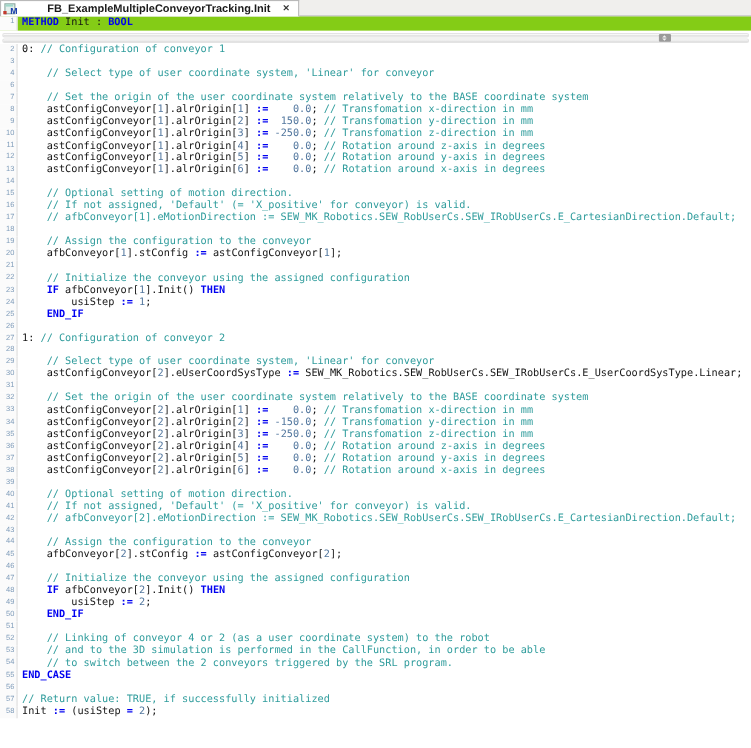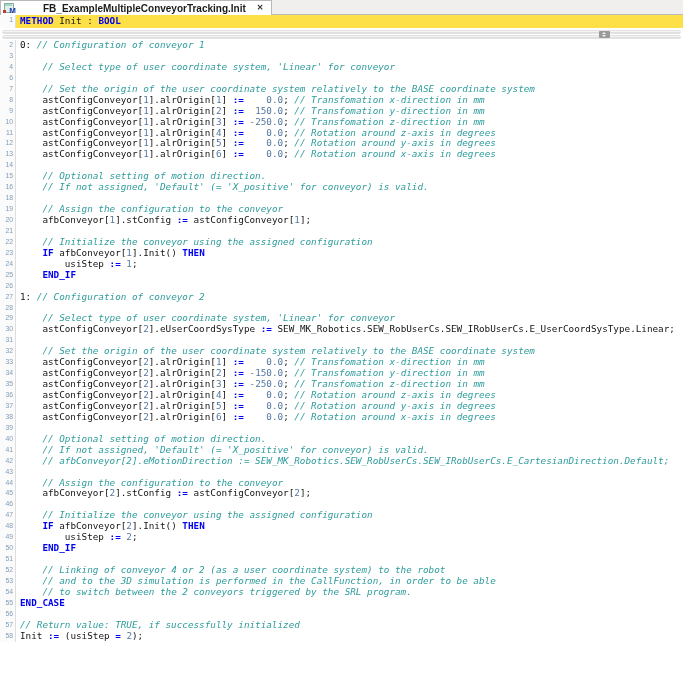--- a/index.html
+++ b/index.html
@@ -6,33 +6,33 @@
   body{width:683px;height:680px;overflow:hidden;background:#ffffff;font-family:"Liberation Sans",sans-serif;}
   .tabbar{height:14px;background:#f0efed;border-bottom:1px solid #b9b9b9;display:flex;align-items:stretch;}
   .tab{display:flex;align-items:center;background:#ffffff;border:1px solid #b9b9b9;border-bottom:none;margin-bottom:-1px;padding:0 7px 0 2px;gap:3px;}
   .tab-title{font-size:10px;font-weight:bold;color:#1b1b1b;white-space:nowrap;padding-left:24px;}
   .tab-close{font-size:8px;color:#333;margin-left:8px;line-height:1;cursor:pointer;font-weight:bold;}
   .micon{position:relative;width:13px;height:12px;flex:0 0 13px;}
   .micon .box{position:absolute;left:1px;top:1px;width:8px;height:8px;background:#e3efec;border:1px solid #8fa9a2;}
   .micon .top{position:absolute;left:2px;top:2px;width:7px;height:2px;background:#9fd8c8;}
   .micon .m{position:absolute;right:0;bottom:-1px;font-size:8px;font-weight:bold;color:#1b3fae;line-height:1;}
   .micon .dot{position:absolute;left:0;bottom:1px;width:3px;height:3px;background:#c23b2e;}
-  .decl{background:#fde047;}
+  .decl{background:#84cc16;}
   .decl .row{height:13px;line-height:12px;}
   .splitter{position:relative;height:12px;background:#fff;padding-top:1px;box-sizing:border-box;}
   .sbar{height:4px;margin:1px 2px 0 2px;border-radius:2px;background:linear-gradient(#fefefe,#d5d5d5);border:1px solid #e3e3e3;box-sizing:border-box;}
   .scollapse{position:absolute;left:599px;top:3px;width:11px;height:7px;background:#9a9a9a;border-radius:1px;cursor:pointer;}
   .scollapse .tri-up{position:absolute;left:3px;top:1px;width:0;height:0;border-left:2.5px solid transparent;border-right:2.5px solid transparent;border-bottom:2.5px solid #f2f2f2;}
   .scollapse .tri-down{position:absolute;left:3px;bottom:1px;width:0;height:0;border-left:2.5px solid transparent;border-right:2.5px solid transparent;border-top:2.5px solid #f2f2f2;}
   .code{background:#fff;}
   .row{display:flex;height:10.95px;line-height:10.95px;font-family:"DejaVu Sans Mono",monospace;font-size:9.3px;white-space:pre;}
   .ln{flex:0 0 13px;text-align:right;padding-right:2px;font-family:"Liberation Sans",sans-serif;font-size:6.8px;line-height:9.5px;color:#7f9cba;border-right:1px solid #dedede;background:#fbfbfb;box-sizing:content-box;}
   .lt{padding-left:4px;}
   .tok-k{color:#0000f0;font-weight:bold;}
-  .tok-c{color:#2f9c9c;font-style:italic;}
+  .tok-c{color:#2f9c9c;}
   .tok-n{color:#54789f;}
   .tok-p{color:#141414;}
 </style>
 </head>
 <body>
 
 <div>
 
   <div class="tabbar">
     <div class="tab">
@@ -68,20 +68,21 @@
       <div class="row"><div class="ln">7</div><div class="lt"><span class="tok-p">    </span><span class="tok-c">// Set the origin of the user coordinate system relatively to the BASE coordinate system</span></div></div>
       <div class="row"><div class="ln">8</div><div class="lt"><span class="tok-p">    astConfigConveyor[</span><span class="tok-n">1</span><span class="tok-p">].alrOrigin[</span><span class="tok-n">1</span><span class="tok-p">] </span><span class="tok-k">:=</span><span class="tok-n">    0.0</span><span class="tok-p">; </span><span class="tok-c">// Transfomation x-direction in mm</span></div></div>
       <div class="row"><div class="ln">9</div><div class="lt"><span class="tok-p">    astConfigConveyor[</span><span class="tok-n">1</span><span class="tok-p">].alrOrigin[</span><span class="tok-n">2</span><span class="tok-p">] </span><span class="tok-k">:=</span><span class="tok-n">  150.0</span><span class="tok-p">; </span><span class="tok-c">// Transfomation y-direction in mm</span></div></div>
       <div class="row"><div class="ln">10</div><div class="lt"><span class="tok-p">    astConfigConveyor[</span><span class="tok-n">1</span><span class="tok-p">].alrOrigin[</span><span class="tok-n">3</span><span class="tok-p">] </span><span class="tok-k">:=</span><span class="tok-n"> -250.0</span><span class="tok-p">; </span><span class="tok-c">// Transfomation z-direction in mm</span></div></div>
       <div class="row"><div class="ln">11</div><div class="lt"><span class="tok-p">    astConfigConveyor[</span><span class="tok-n">1</span><span class="tok-p">].alrOrigin[</span><span class="tok-n">4</span><span class="tok-p">] </span><span class="tok-k">:=</span><span class="tok-n">    0.0</span><span class="tok-p">; </span><span class="tok-c">// Rotation around z-axis in degrees</span></div></div>
       <div class="row"><div class="ln">12</div><div class="lt"><span class="tok-p">    astConfigConveyor[</span><span class="tok-n">1</span><span class="tok-p">].alrOrigin[</span><span class="tok-n">5</span><span class="tok-p">] </span><span class="tok-k">:=</span><span class="tok-n">    0.0</span><span class="tok-p">; </span><span class="tok-c">// Rotation around y-axis in degrees</span></div></div>
       <div class="row"><div class="ln">13</div><div class="lt"><span class="tok-p">    astConfigConveyor[</span><span class="tok-n">1</span><span class="tok-p">].alrOrigin[</span><span class="tok-n">6</span><span class="tok-p">] </span><span class="tok-k">:=</span><span class="tok-n">    0.0</span><span class="tok-p">; </span><span class="tok-c">// Rotation around x-axis in degrees</span></div></div>
       <div class="row"><div class="ln">14</div><div class="lt"></div></div>
       <div class="row"><div class="ln">15</div><div class="lt"><span class="tok-p">    </span><span class="tok-c">// Optional setting of motion direction.</span></div></div>
       <div class="row"><div class="ln">16</div><div class="lt"><span class="tok-p">    </span><span class="tok-c">// If not assigned, 'Default' (= 'X_positive' for conveyor) is valid.</span></div></div>
+      <div class="row"><div class="ln">17</div><div class="lt"><span class="tok-p">    </span><span class="tok-c">// afbConveyor[1].eMotionDirection := SEW_MK_Robotics.SEW_RobUserCs.SEW_IRobUserCs.E_CartesianDirection.Default;</span></div></div>
       <div class="row"><div class="ln">18</div><div class="lt"></div></div>
       <div class="row"><div class="ln">19</div><div class="lt"><span class="tok-p">    </span><span class="tok-c">// Assign the configuration to the conveyor</span></div></div>
       <div class="row"><div class="ln">20</div><div class="lt"><span class="tok-p">    afbConveyor[</span><span class="tok-n">1</span><span class="tok-p">].stConfig </span><span class="tok-k">:=</span><span class="tok-p"> astConfigConveyor[</span><span class="tok-n">1</span><span class="tok-p">];</span></div></div>
       <div class="row"><div class="ln">21</div><div class="lt"></div></div>
       <div class="row"><div class="ln">22</div><div class="lt"><span class="tok-p">    </span><span class="tok-c">// Initialize the conveyor using the assigned configuration</span></div></div>
       <div class="row"><div class="ln">23</div><div class="lt"><span class="tok-p">    </span><span class="tok-k">IF</span><span class="tok-p"> afbConveyor[</span><span class="tok-n">1</span><span class="tok-p">].Init() </span><span class="tok-k">THEN</span></div></div>
       <div class="row"><div class="ln">24</div><div class="lt"><span class="tok-p">        usiStep </span><span class="tok-k">:=</span><span class="tok-n"> 1</span><span class="tok-p">;</span></div></div>
       <div class="row"><div class="ln">25</div><div class="lt"><span class="tok-p">    </span><span class="tok-k">END_IF</span></div></div>
       <div class="row"><div class="ln">26</div><div class="lt"></div></div>
       <div class="row"><div class="ln">27</div><div class="lt"><span class="tok-p">1: </span><span class="tok-c">// Configuration of conveyor 2</span></div></div>

